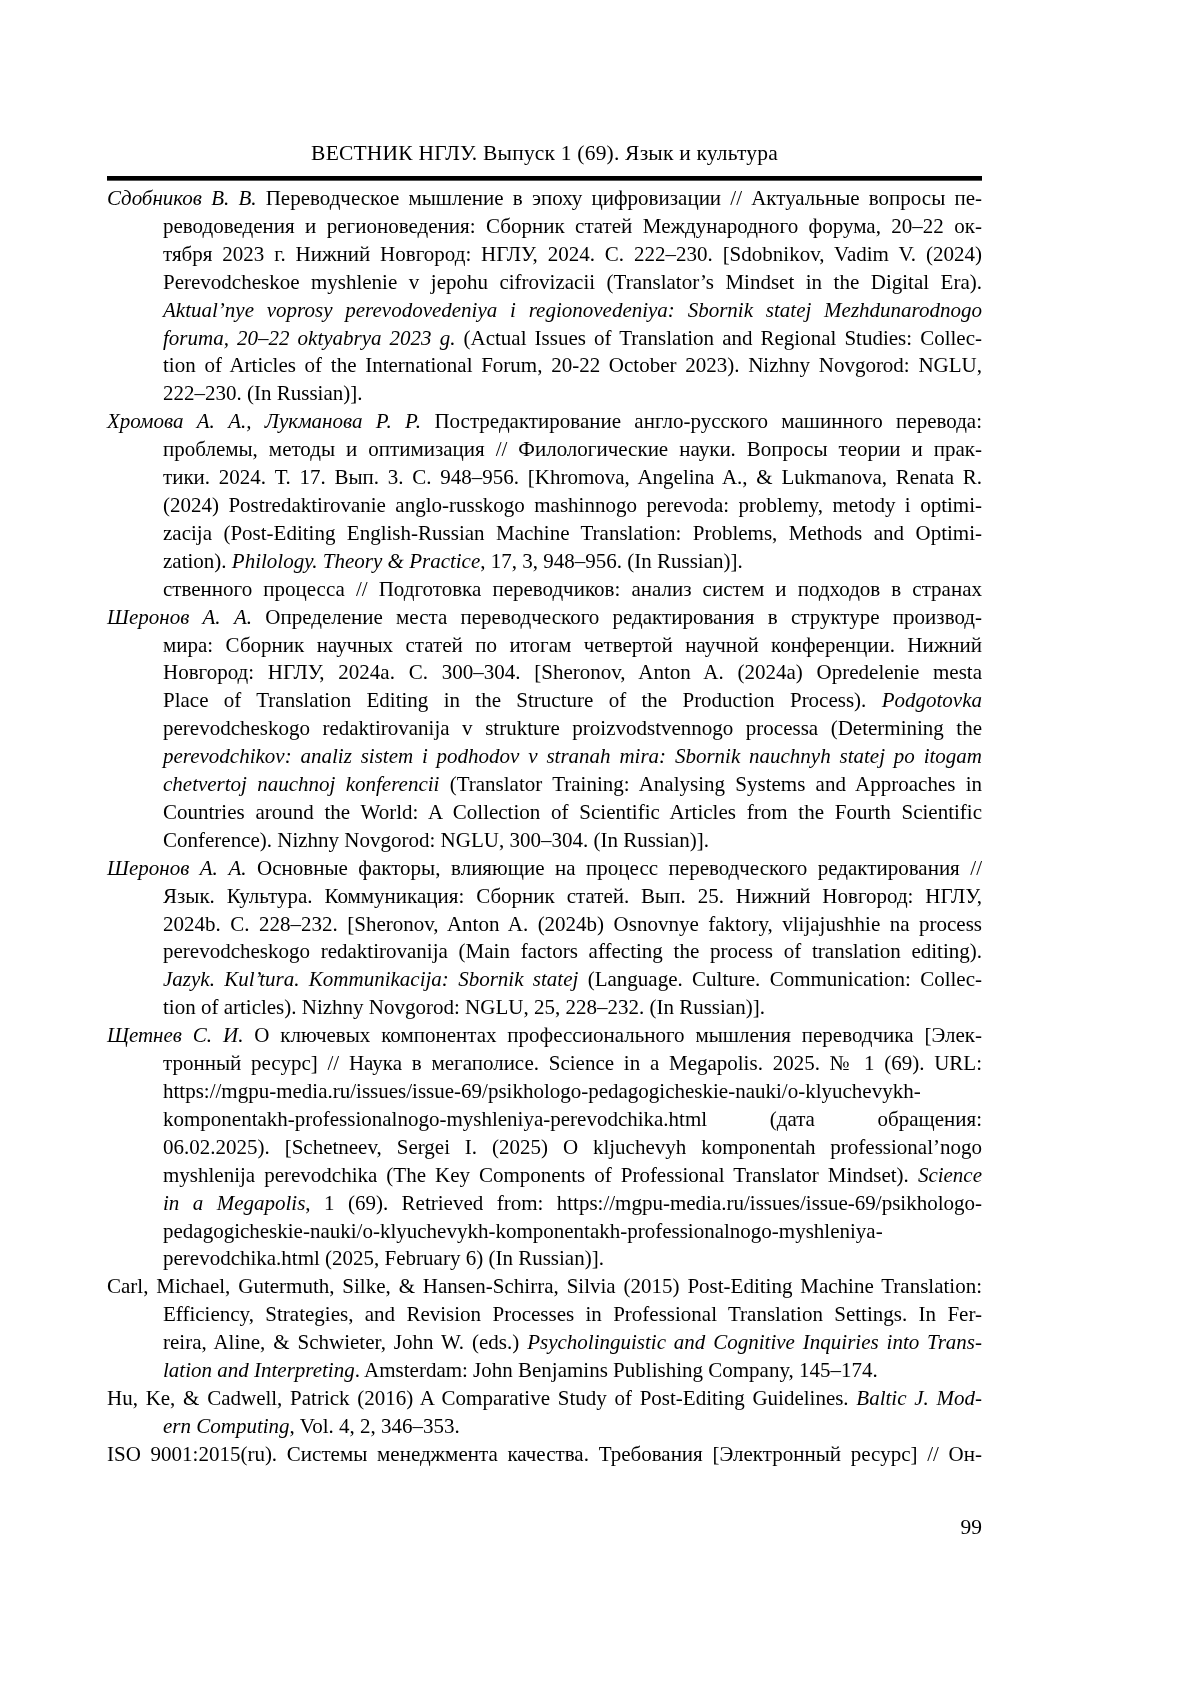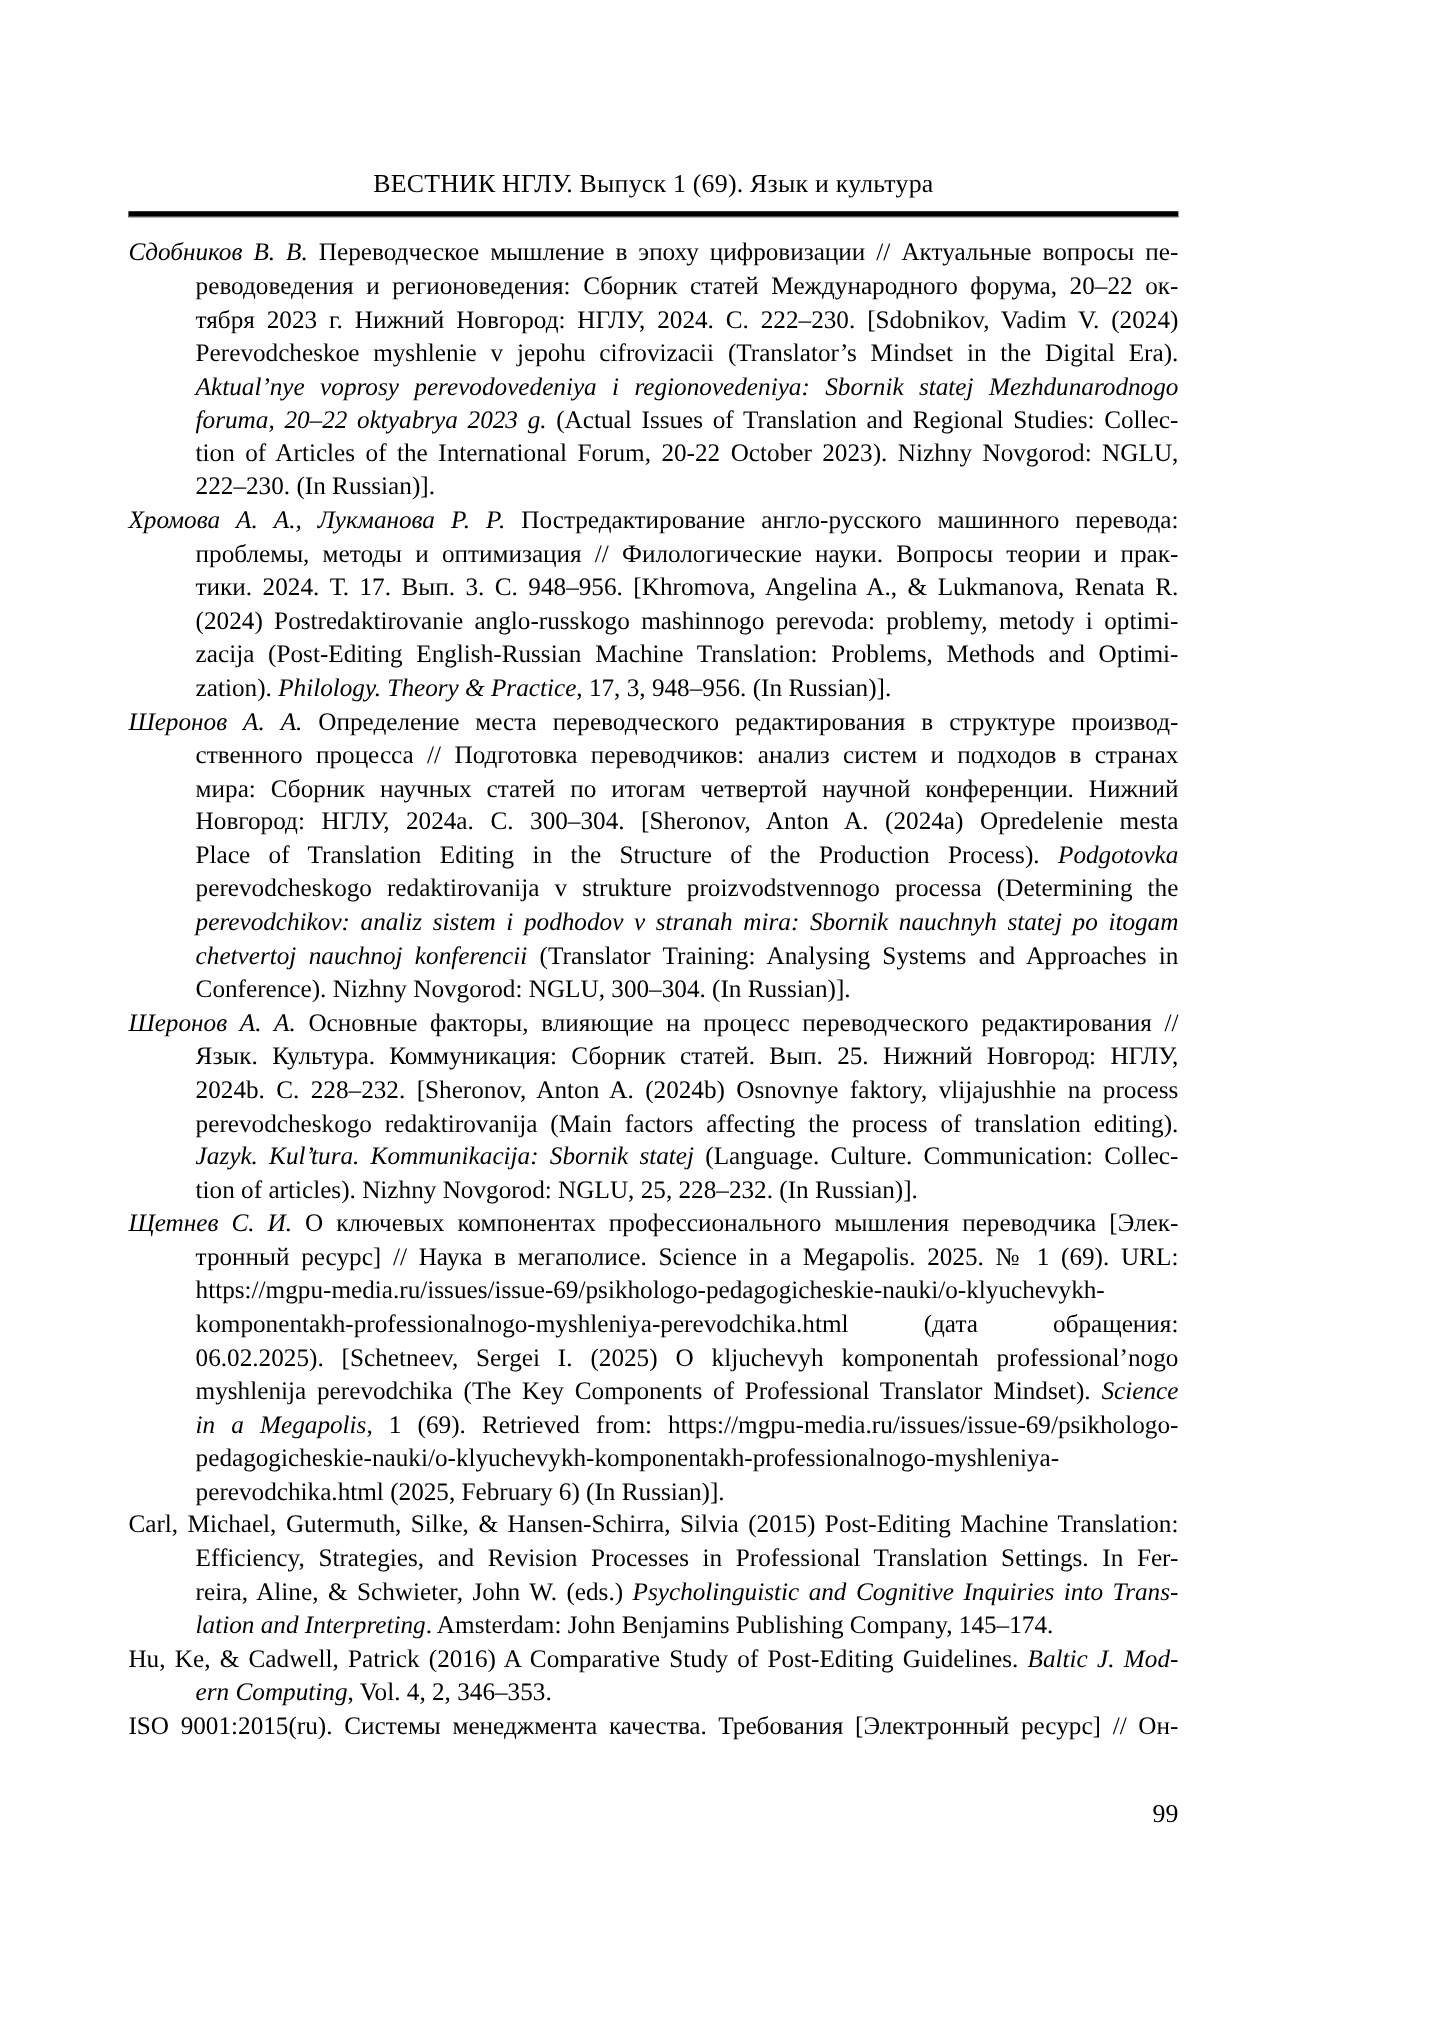--- a/index.html
+++ b/index.html
@@ -20,21 +20,21 @@
     line-height: 30px;
     letter-spacing: 0.2px;
   }
   .head-rule {
     height: 4px;
     background: #000000;
     margin-top: 8px;
     border-bottom: 1px solid #555;
   }
   .refs {
-    margin-top: 16px;
+    margin-top: 4px;
     font-size: 21px;
   }
   .ref { margin: 0; }
   .line {
     text-align: justify;
     text-align-last: justify;
     line-height: 27.9px;
     white-space: normal;
   }
   .line.cont { padding-left: 56px; }
@@ -66,28 +66,29 @@
       </div>
       <div class="ref">
         <div class="line"><span class="it">Хромова А. А.,  Лукманова Р. Р.</span><span> Постредактирование англо-русского машинного перевода:</span></div>
         <div class="line cont"><span>проблемы, методы и оптимизация // Филологические науки. Вопросы теории и прак-</span></div>
         <div class="line cont"><span>тики. 2024. Т. 17. Вып. 3. С. 948–956. [Khromova, Angelina A., &amp; Lukmanova, Renata R.</span></div>
         <div class="line cont"><span>(2024) Postredaktirovanie anglo-russkogo mashinnogo perevoda: problemy, metody i optimi-</span></div>
         <div class="line cont"><span>zacija (Post-Editing English-Russian Machine Translation: Problems, Methods and Optimi-</span></div>
         <div class="line cont last"><span>zation). </span><span class="it">Philology. Theory &amp; Practice</span><span>, 17, 3, 948–956. (In Russian)].</span></div>
       </div>
       <div class="ref">
+        <div class="line cont"><span>ственного процесса // Подготовка переводчиков: анализ систем и подходов в странах</span></div>
         <div class="line"><span class="it">Шеронов А. А.</span><span> Определение места переводческого редактирования в структуре производ-</span></div>
-        <div class="line cont"><span>ственного процесса // Подготовка переводчиков: анализ систем и подходов в странах</span></div>
         <div class="line cont"><span>мира: Сборник научных статей по итогам четвертой научной конференции. Нижний</span></div>
         <div class="line cont"><span>Новгород: НГЛУ, 2024a. С. 300–304. [Sheronov, Anton A. (2024a) Opredelenie mesta</span></div>
         <div class="line cont"><span>Place of Translation Editing in the Structure of the Production Process). </span><span class="it">Podgotovka</span></div>
         <div class="line cont"><span>perevodcheskogo redaktirovanija v strukture proizvodstvennogo processa (Determining the</span></div>
         <div class="line cont"><span class="it">perevodchikov: analiz sistem i podhodov v stranah mira: Sbornik nauchnyh statej po itogam</span></div>
         <div class="line cont"><span class="it">chetvertoj nauchnoj konferencii</span><span> (Translator Training: Analysing Systems and Approaches in</span></div>
+        <div class="line cont"><span>Countries around the World: A Collection of Scientific Articles from the Fourth Scientific</span></div>
         <div class="line cont last"><span>Conference). Nizhny Novgorod: NGLU, 300–304. (In Russian)].</span></div>
       </div>
       <div class="ref">
         <div class="line"><span class="it">Шеронов А. А.</span><span> Основные факторы, влияющие на процесс переводческого редактирования //</span></div>
         <div class="line cont"><span>Язык. Культура. Коммуникация: Сборник статей. Вып. 25. Нижний Новгород: НГЛУ,</span></div>
         <div class="line cont"><span>2024b. С. 228–232. [Sheronov, Anton A. (2024b) Osnovnye faktory, vlijajushhie na process</span></div>
         <div class="line cont"><span>perevodcheskogo redaktirovanija (Main factors affecting the process of translation editing).</span></div>
         <div class="line cont"><span class="it">Jazyk. Kul’tura. Kommunikacija: Sbornik statej</span><span> (Language. Culture. Communication: Collec-</span></div>
         <div class="line cont last"><span>tion of articles). Nizhny Novgorod: NGLU, 25, 228–232. (In Russian)].</span></div>
       </div>

